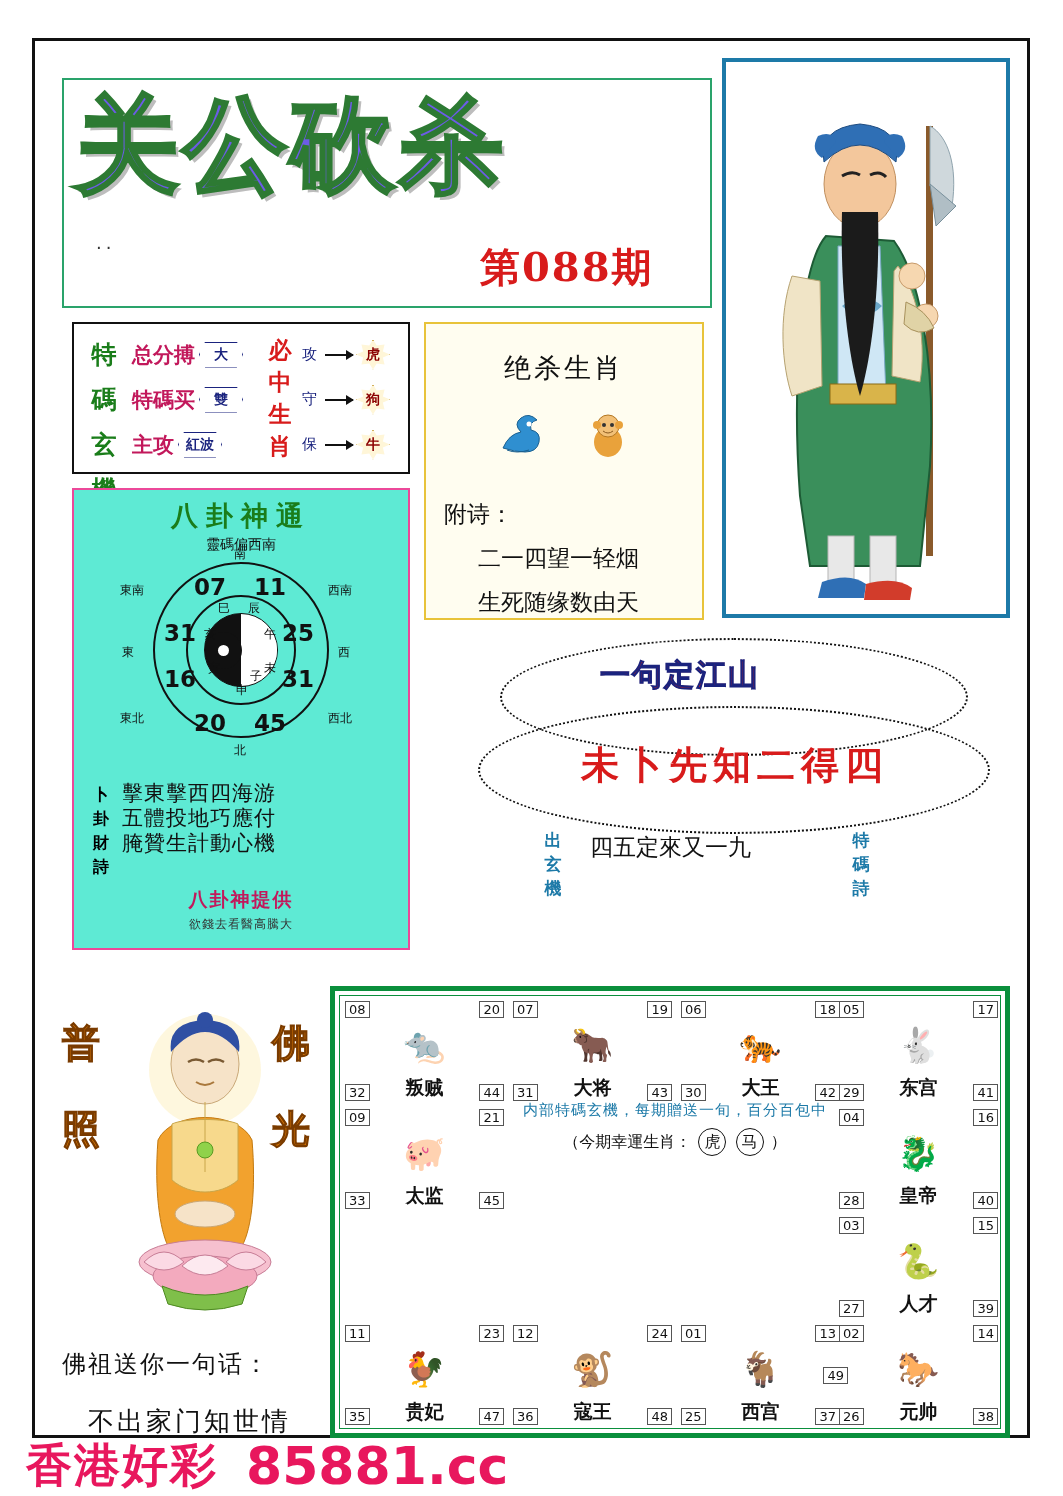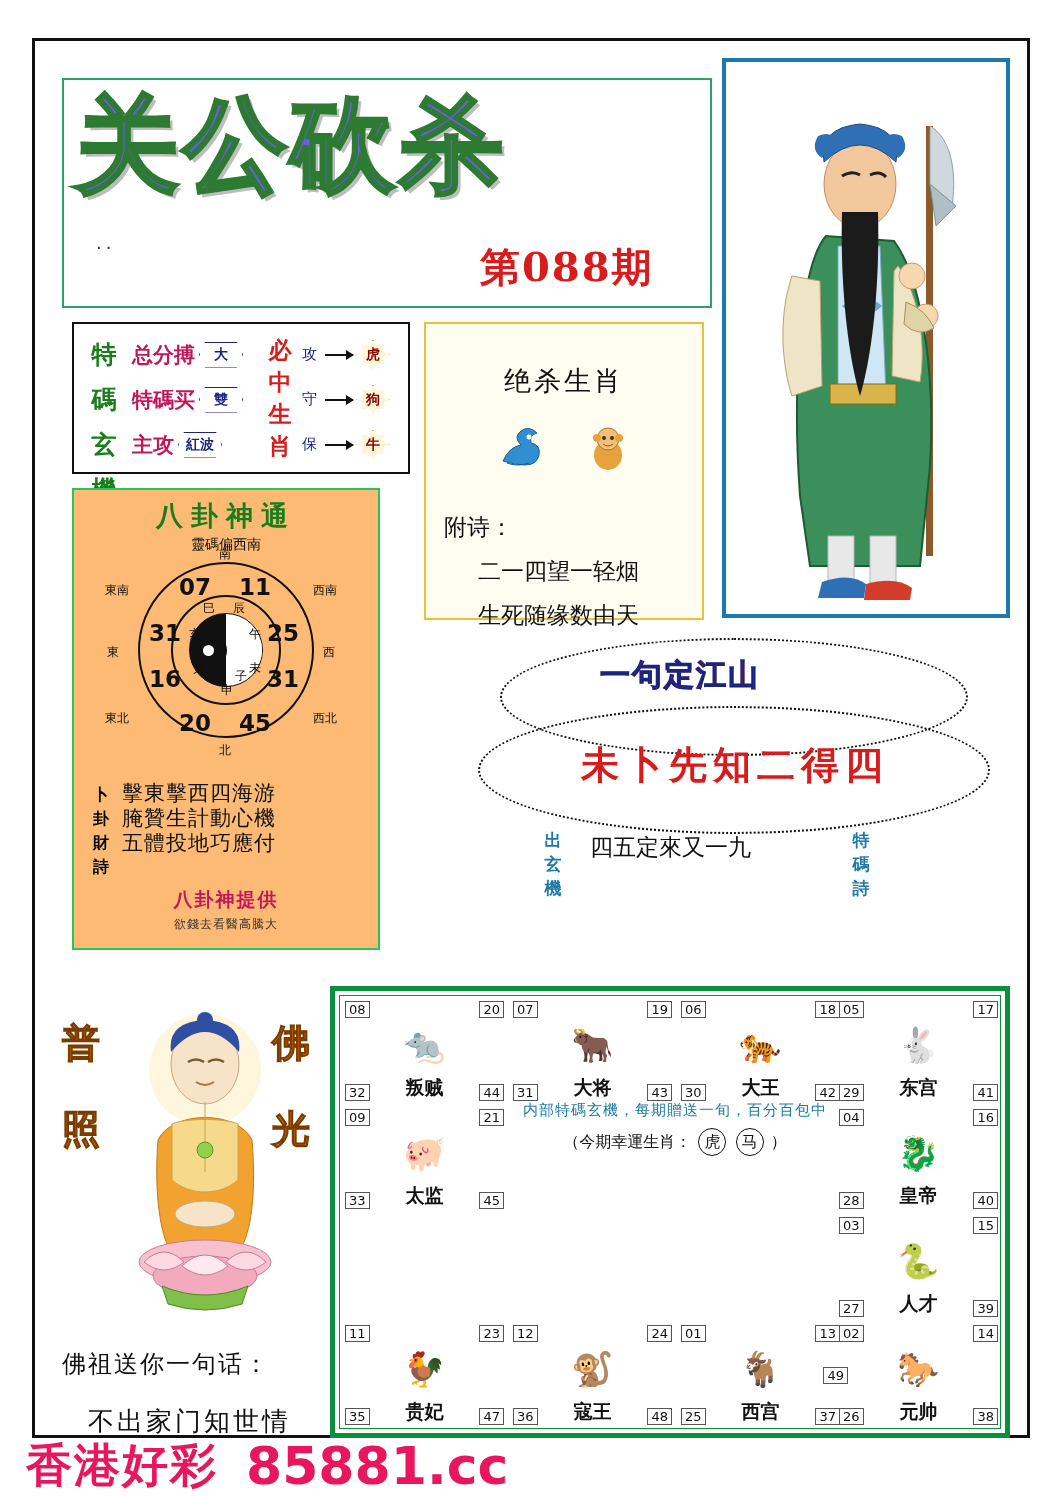--- a/index.html
+++ b/index.html
@@ -78,30 +78,30 @@
     font-size:14px; color:#8B0000; font-weight:bold;
     display:flex; align-items:center; justify-content:center;
     clip-path: polygon(50% 0%,61% 20%,84% 17%,79% 40%,100% 50%,79% 60%,84% 83%,61% 80%,50% 100%,39% 80%,16% 83%,21% 60%,0% 50%,21% 40%,16% 17%,39% 20%);
   }
 
   
   .jue-box {
     position:absolute; left:424px; top:322px; width:280px; height:298px;
     border:2px solid #e8c33a; background:#fffdf0;
   }
-  .jue-title { text-align:center; font-size:27px; color:#111; margin-top:39px; letter-spacing:3px;}
+  .jue-title { text-align:center; font-size:27px; color:#111; margin-top:26px; letter-spacing:3px;}
   .jue-icons { display:flex; justify-content:center; gap:34px; margin-top:22px;}
   .jue-poem { margin-top:26px; padding-left:18px; font-size:23px; color:#111; line-height:44px;}
   .jue-poem .lead { font-size:23px; }
   .jue-poem .ln { padding-left:34px; }
 
   
   .bagua-box {
-    position:absolute; left:72px; top:488px; width:308px; height:462px;
-    border:2px solid #22c55e; background:#fdba74;
+    position:absolute; left:72px; top:488px; width:338px; height:462px;
+    border:2px solid #ec4899; background:#5eead4;
   }
   .bagua-title {
     text-align:center; margin-top:8px; font-size:27px; font-weight:bold;
     color:#1a7d1a; letter-spacing:8px;
   }
   .bagua-sub { text-align:center; font-size:14px; color:#111; margin-top:2px;}
   .wheel { position:relative; width:250px; height:215px; margin:6px auto 0; }
   .wheel .outer {
     position:absolute; left:37px; top:2px; width:176px; height:176px;
     border-radius:50%; border:2px solid #111;
@@ -365,22 +365,22 @@
   </div>
   <div class="poem4">
     <div class="tag">
       <div>卜</div>
         <div>卦</div>
       <div>財</div>
         <div>詩</div>
     </div>
     <div class="lines">
       <div>擊東擊西四海游</div>
+      <div>五體投地巧應付</div>
       <div>腌贊生計動心機</div>
-      <div>五體投地巧應付</div>
     </div>
   </div>
   <div class="bagua-provide">八卦神提供</div>
   <div class="bagua-foot">欲錢去看醫高騰大</div>
 </div>
 
 <div class="oval-dash"></div>
 <div class="oval-title">一句定江山</div>
 <div class="oval-main"></div>
 <div class="oval-main-text">未卜先知二得四</div>

